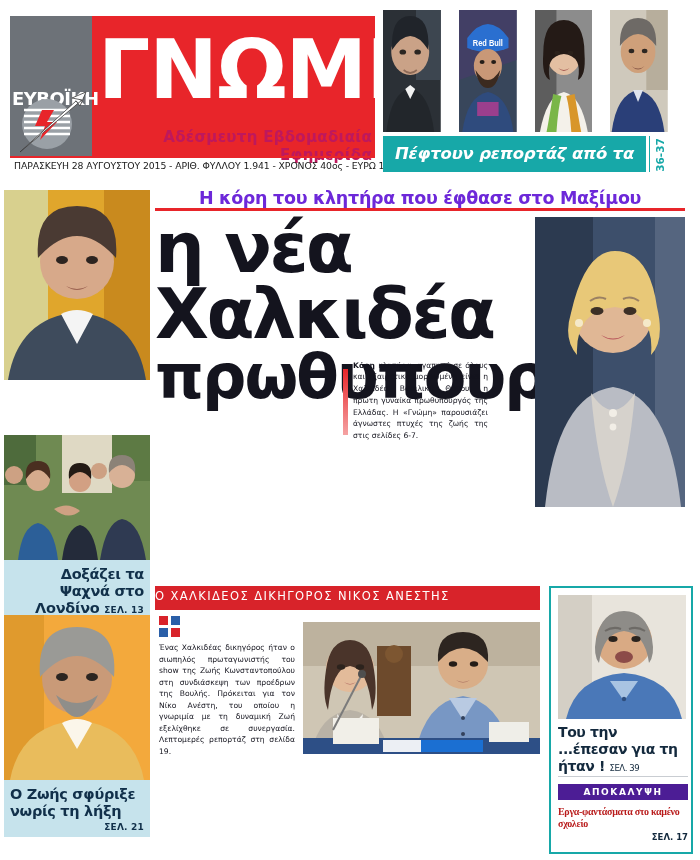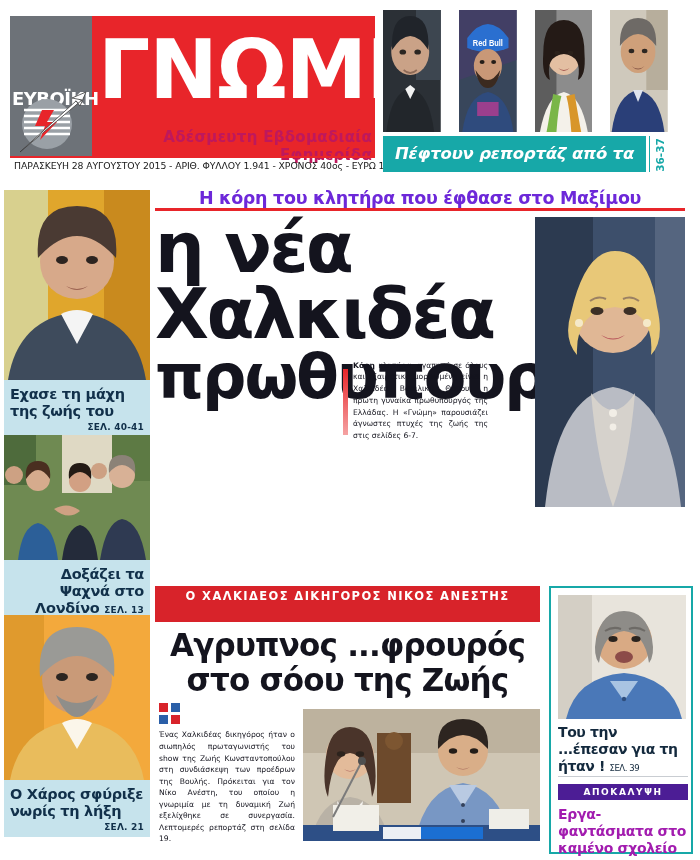--- a/index.html
+++ b/index.html
@@ -100,23 +100,23 @@
   }
   .lead-blurb b{font-weight:bold;}
   .lead-bar{
     position:absolute;left:188px;top:158px;width:5px;height:66px;
     background:linear-gradient(180deg,#e8252a,#f5a3a3);
   }
 
   
   .mid{position:absolute;left:155px;top:586px;width:385px;}
   .mid-kicker{
-    width:385px;height:36px;background:#d8232a;color:#ffffff;
-    font-weight:bold;font-size:11.5px;letter-spacing:1.4px;
-    text-align:center;line-height:20px;
+    width:385px;height:24px;background:#d8232a;color:#ffffff;
+    font-weight:normal;font-size:11.5px;letter-spacing:1.4px;
+    line-height:20px;
   }
   .mid-head{
     margin-top:6px;width:385px;text-align:center;
     color:#14141e;font-weight:bold;font-size:31px;line-height:1.12;
     letter-spacing:-0.8px;
   }
   .mid-lower{position:relative;margin-top:6px;width:385px;height:140px;}
   .mid-dots{position:absolute;left:4px;top:0;width:26px;height:22px;}
   .mid-dots i{position:absolute;width:9px;height:9px;display:block;}
   .mid-text{
@@ -138,22 +138,23 @@
   }
   .rbox-cap .p{color:#13293d;font-weight:normal;font-size:8.5px;}
   .rbox-rule{position:absolute;left:7px;top:188px;width:130px;height:1px;background:#c9cdd2;}
   .rbox-badge{
     position:absolute;left:7px;top:196px;width:130px;height:16px;
     background:#4c1d95;color:#ffffff;font-weight:bold;font-size:9px;
     letter-spacing:1.6px;text-align:center;line-height:16px;
   }
   .rbox-cap2{position:absolute;left:7px;top:218px;width:130px;}
   .rbox-cap2 .t{
-    color:#a21caf;font-weight:bold;font-size:14px;line-height:1.22;
+    color:#b91c1c;font-weight:bold;font-size:10px;line-height:1.22;
     letter-spacing:-0.3px;
+    font-family:Liberation Serif, serif;
   }
   .rbox-cap2 .p{
     color:#13293d;font-weight:bold;font-size:8.5px;text-align:right;
     display:block;margin-top:2px;
   }
 
   .ph{width:100%;height:100%;display:block;}
 </style>
 </head>
 <body>
@@ -259,24 +260,20 @@
           <rect x="100" y="0" width="46" height="190" fill="#c98a1e"></rect>
           <circle cx="73" cy="72" r="37" fill="#d7a98a"></circle>
           <path d="M34 68 q39 -44 78 0 q4 -52 -39 -52 q-43 0 -39 52Z" fill="#4a3a33"></path>
           <ellipse cx="58" cy="70" rx="6" ry="4" fill="#2c2420"></ellipse>
           <ellipse cx="88" cy="70" rx="6" ry="4" fill="#2c2420"></ellipse>
           <path d="M62 96 q11 8 22 0 q-11 6 -22 0Z" fill="#9c6352"></path>
           <path d="M4 190 q10 -62 69 -68 q59 6 69 68Z" fill="#3e4b5c"></path>
           <path d="M57 124 l16 30 l16 -30 q-16 -8 -32 0Z" fill="#f4f4f4"></path>
         </svg>
       </div>
-      <div class="side-cap">
-        <div class="t">Εχασε τη μάχη της ζωής του</div>
-        <span class="p right">ΣΕΛ. 40-41</span>
-      </div>
     </div>
 
     <div class="side-item" style="top:245px;text-align:right;">
       <div class="side-photo" style="height:125px;">
         <svg class="ph" viewBox="0 0 146 125" preserveAspectRatio="none">
           <rect width="146" height="125" fill="#6f8a52"></rect>
           <rect x="58" y="0" width="50" height="58" fill="#dfd9c4"></rect>
           <rect x="0" y="0" width="32" height="50" fill="#4e6b3c"></rect>
           <rect x="108" y="0" width="38" height="46" fill="#5d7a44"></rect>
           <circle cx="34" cy="44" r="12" fill="#d6ab8d"></circle>
@@ -309,21 +306,21 @@
           <circle cx="73" cy="64" r="35" fill="#c99a78"></circle>
           <path d="M36 62 q37 -42 74 0 q4 -50 -37 -50 q-41 0 -37 50Z" fill="#9a9a96"></path>
           <ellipse cx="58" cy="62" rx="6" ry="4" fill="#2b2521"></ellipse>
           <ellipse cx="88" cy="62" rx="6" ry="4" fill="#2b2521"></ellipse>
           <path d="M52 80 q21 16 42 0 q-10 22 -21 22 q-11 0 -21 -22Z" fill="#8f8e8a"></path>
           <path d="M6 165 q10 -54 67 -60 q57 6 67 60Z" fill="#e9bc5c"></path>
           <path d="M58 108 l15 26 l15 -26 q-15 -8 -30 0Z" fill="#fbf6ea"></path>
         </svg>
       </div>
       <div class="side-cap">
-        <div class="t">Ο Χάρος σφύριξε νωρίς τη λήξη</div>
+        <div class="t">Ο Ζωής σφύριξε νωρίς τη λήξη</div>
         <span class="p right">ΣΕΛ. 21</span>
       </div>
     </div>
 
   </div>
 
   <div class="lead">
     <div class="lead-kicker">Η κόρη του κλητήρα που έφθασε στο Μαξίμου</div>
     <div class="lead-rule"></div>
     <div class="lead-body">
@@ -354,24 +351,20 @@
       </div>
       <div class="lead-bar"></div>
       <div class="lead-blurb">
         <b>Κόρη</b><span> κλητήρα, αγαπητή σε όλους και εξαιρετικά μορφωμένη είναι η Χαλκιδέα Βασιλική Θάνου, η πρώτη γυναίκα πρωθυπουργός της Ελλάδας. Η «Γνώμη» παρουσιάζει άγνωστες πτυχές της ζωής της στις σελίδες 6-7.</span>
       </div>
     </div>
   </div>
 
   <div class="mid">
     <div class="mid-kicker">Ο ΧΑΛΚΙΔΕΟΣ ΔΙΚΗΓΟΡΟΣ ΝΙΚΟΣ ΑΝΕΣΤΗΣ</div>
-    <div class="mid-head">
-      <div>Αγρυπνος ...φρουρός</div>
-      <div>στο σόου της Ζωής</div>
-    </div>
     <div class="mid-lower">
       <div class="mid-dots">
         <i style="left:0;top:0;background:#d8232a;"></i>
         <i style="left:12px;top:0;background:#2a5fa8;"></i>
         <i style="left:0;top:12px;background:#2a5fa8;"></i>
         <i style="left:12px;top:12px;background:#d8232a;"></i>
       </div>
       <div class="mid-text">Ένας Χαλκιδέας δικηγόρος ήταν ο σιωπηλός πρωταγωνιστής του show της Ζωής Κωνσταντοπούλου στη συνδιάσκεψη των προέδρων της Βουλής. Πρόκειται για τον Νίκο Ανέστη, του οποίου η γνωριμία με τη δυναμική Ζωή εξελίχθηκε σε συνεργασία. Λεπτομερές ρεπορτάζ στη σελίδα 19.</div>
       <div class="mid-photo">
         <svg class="ph" viewBox="0 0 237 132" preserveAspectRatio="none">

